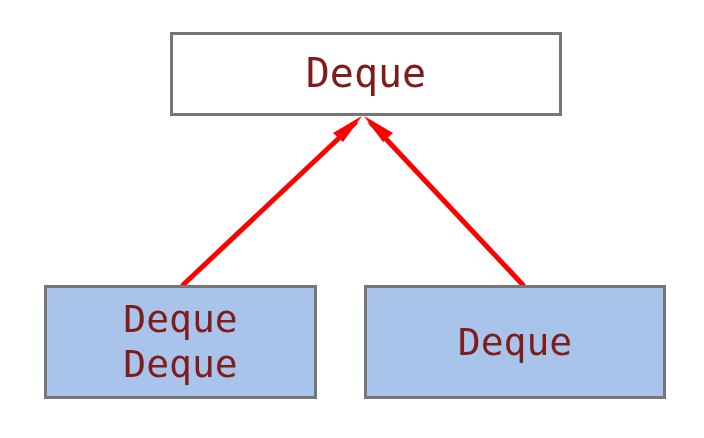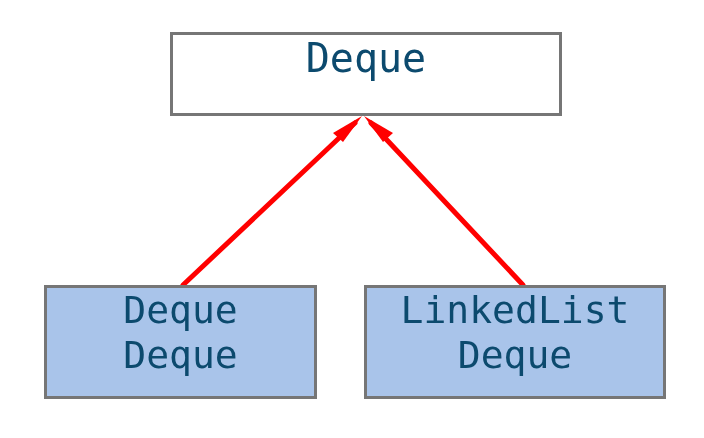--- a/index.html
+++ b/index.html
@@ -24,23 +24,23 @@
     width: 704px;
     height: 438px;
     pointer-events: none;
   }
   .node {
     position: absolute;
     box-sizing: border-box;
     display: flex;
     flex-direction: column;
     align-items: center;
-    justify-content: flex-start;
+    justify-content: center;
     border: 3px solid #767676;
-    color: #0c4a6e;
+    color: #7f1d1d;
     font-family: "DejaVu Sans Mono", monospace;
     line-height: 1.18;
     text-align: center;
     white-space: nowrap;
   }
   #node-deque {
     left: 170px;
     top: 32px;
     width: 392px;
     height: 84px;
@@ -86,17 +86,16 @@
   <div class="node" id="node-deque">
     <span class="node-line">Deque</span>
   </div>
 
   <div class="node" id="node-array-deque">
     <span class="node-line">Deque</span>
     <span class="node-line">Deque</span>
   </div>
 
   <div class="node" id="node-linkedlist-deque">
-    <span class="node-line">LinkedList</span>
     <span class="node-line">Deque</span>
   </div>
 
 </div>
 
 </body></html>

